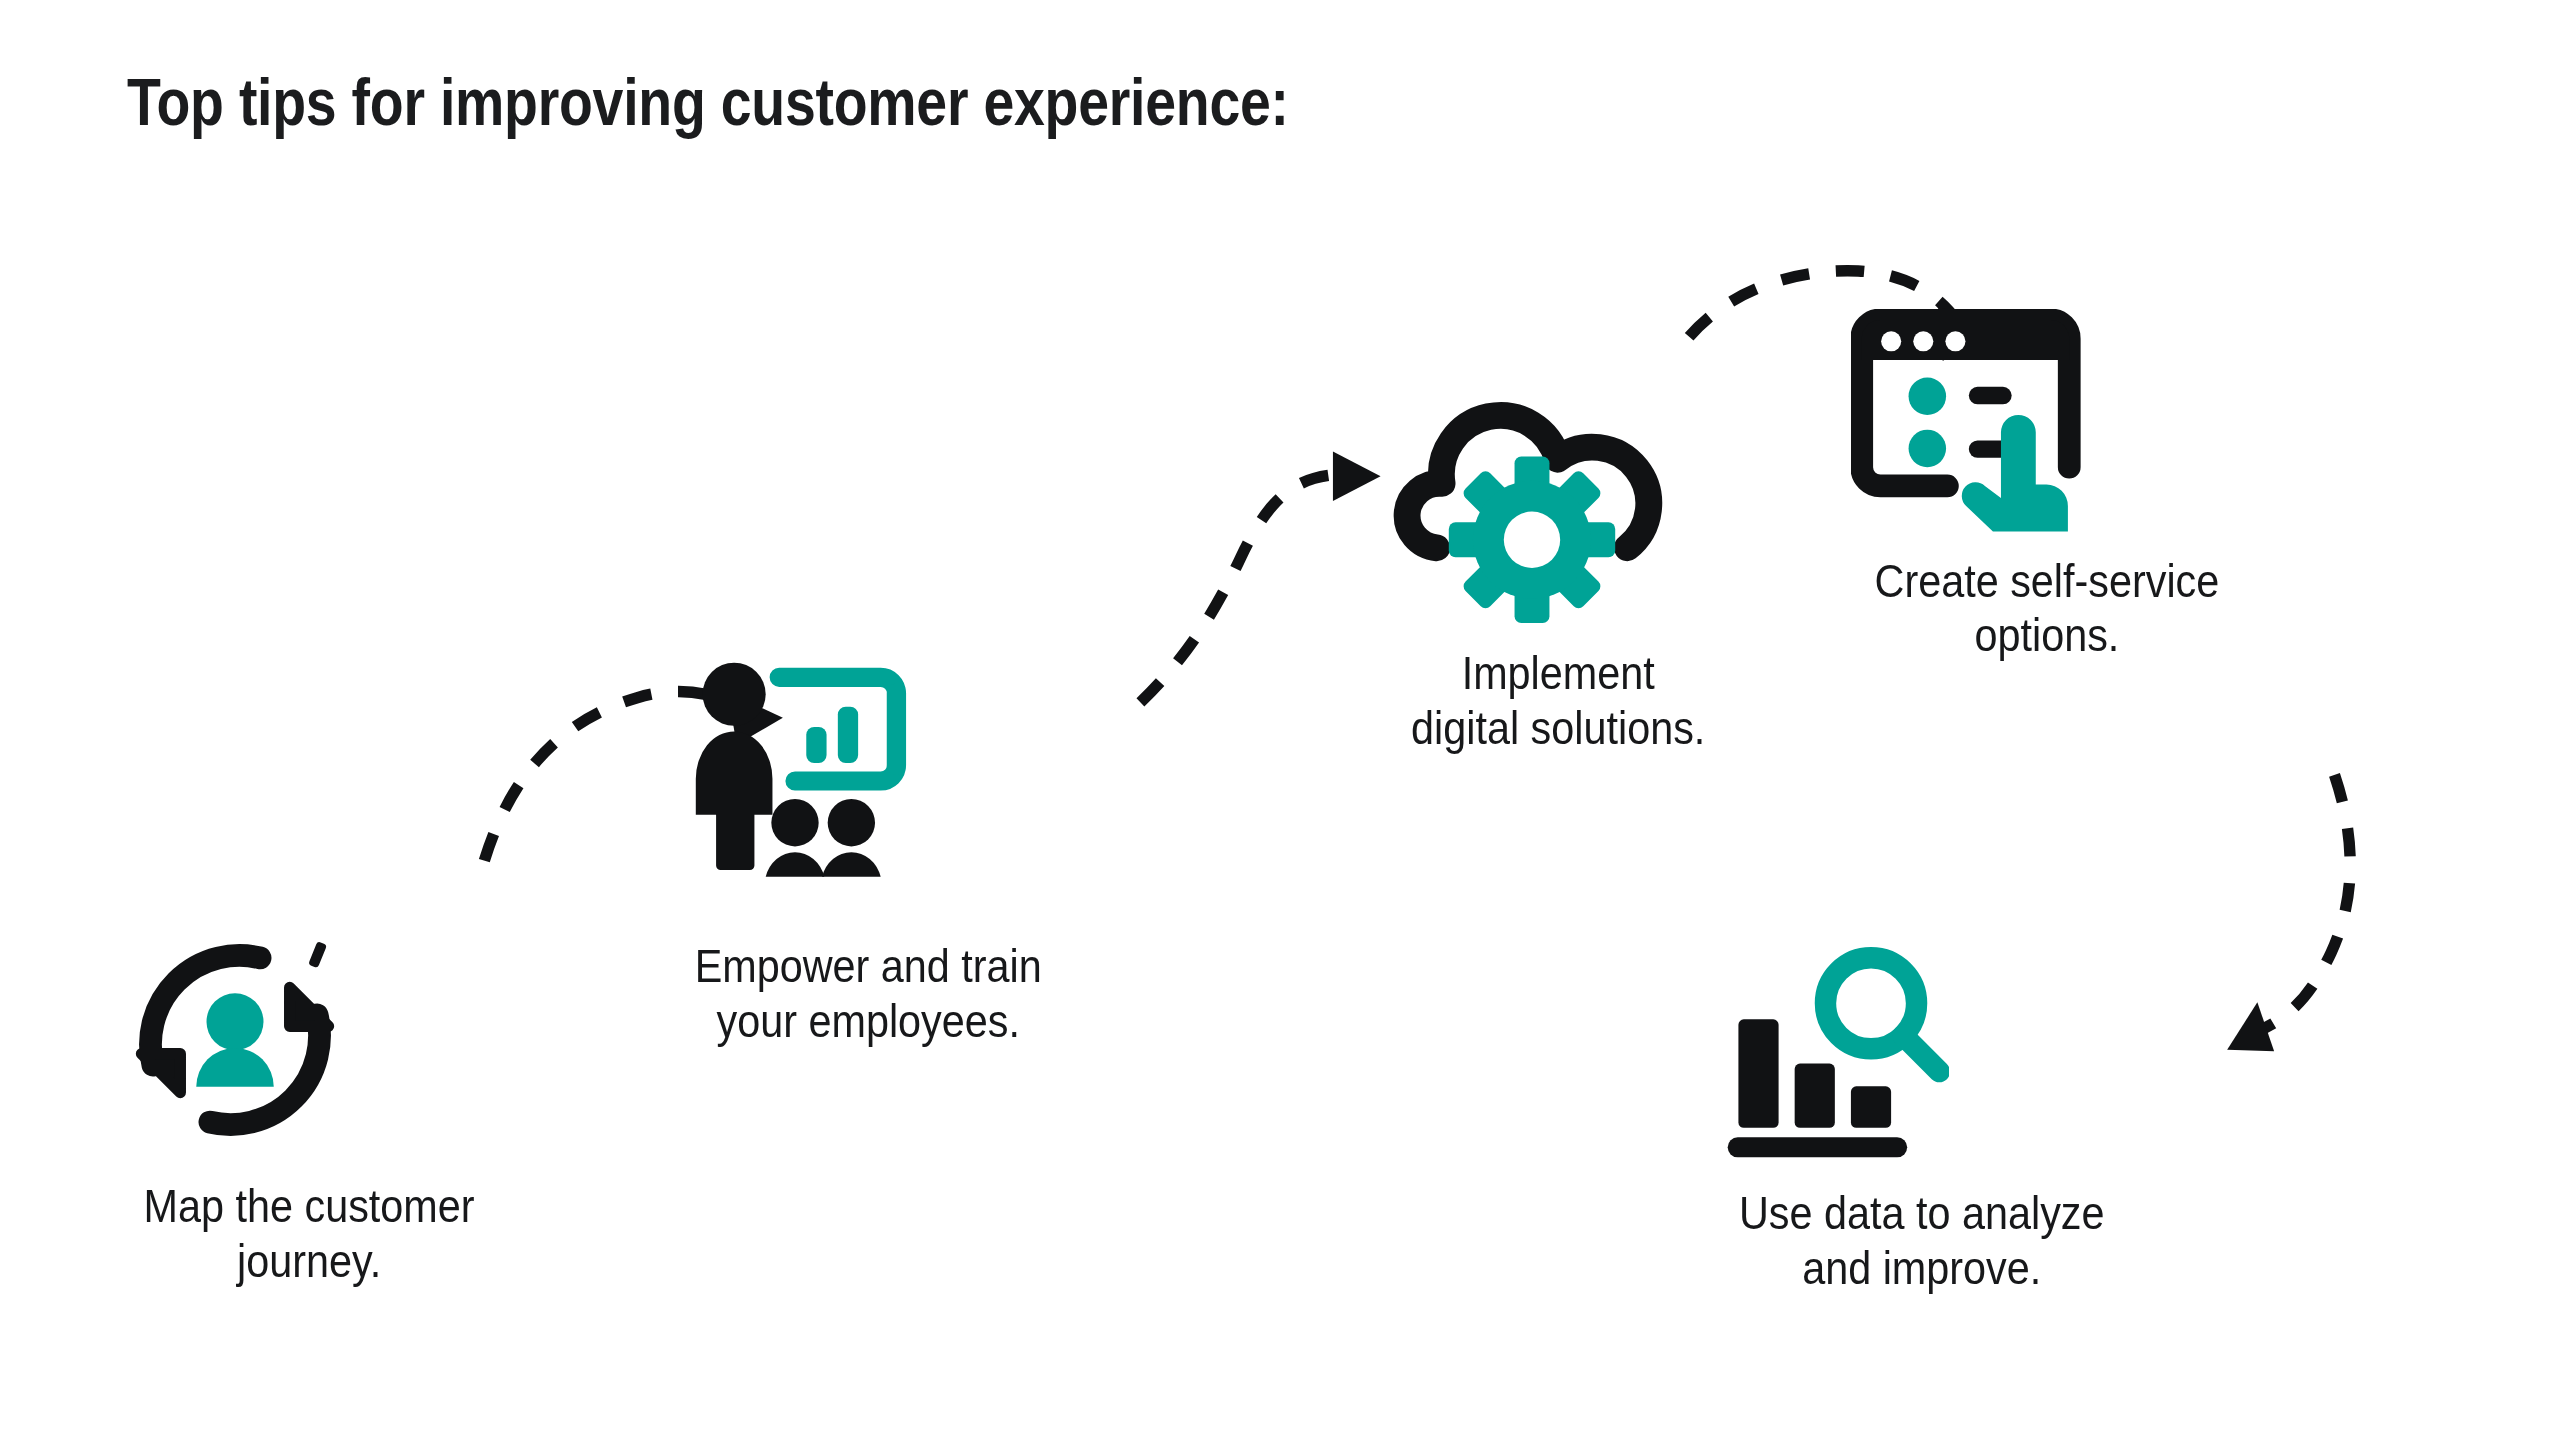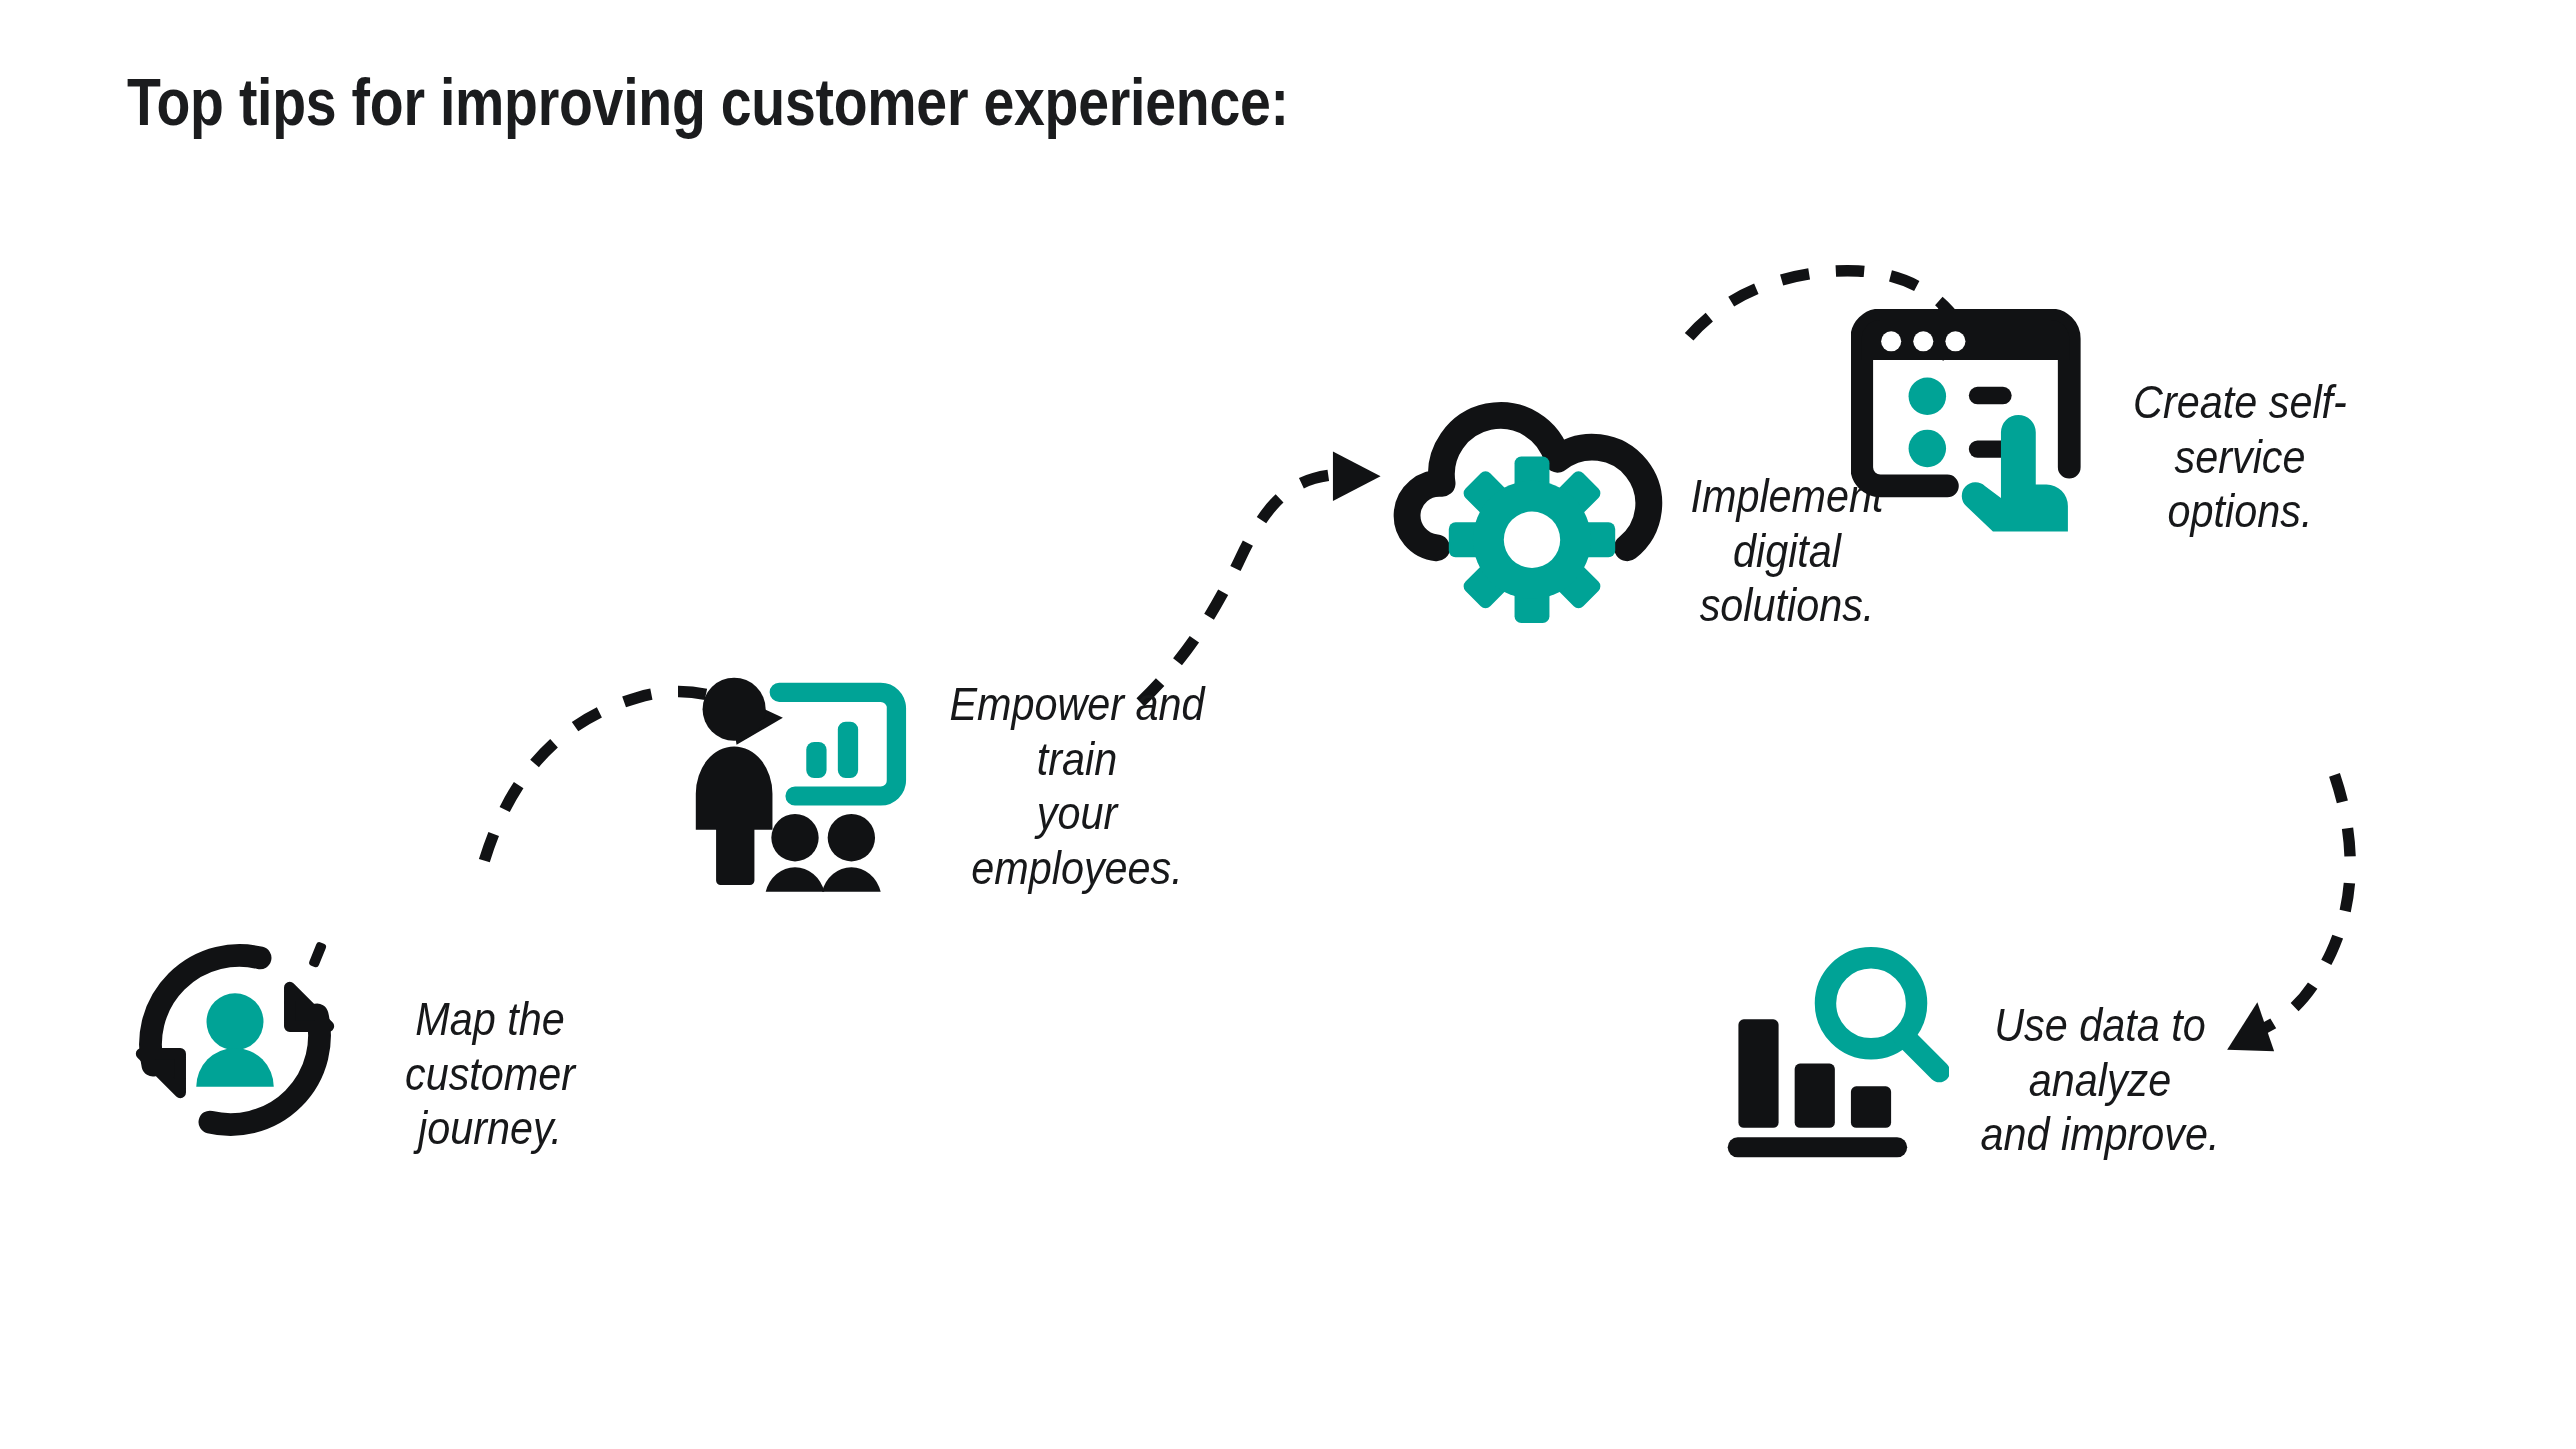--- a/index.html
+++ b/index.html
@@ -28,41 +28,40 @@
     color: #1b1c1e;
     white-space: nowrap;
     transform: scaleX(0.84);
     transform-origin: left center;
   }
 
   
   .step {
     position: absolute;
     display: flex;
-    flex-direction: row;
-    align-items: flex-end;
-    font-style: italic;
+    flex-direction: column;
+    align-items: flex-start;
   }
   .step-icon {
     display: block;
   }
   .step-label {
     margin-top: 17.4px;
     text-align: center;
     font-size: 47px;
     line-height: 1.16;
     font-weight: 400;
     color: #17181a;
     white-space: pre-line;
     transform: scaleX(0.88);
   }
 
   
   #step-1 { left: 121px;  top: 926px; width: 510px; }
-  #step-2 { left: 671px; top: 657px;  width: 564px; }
+  #step-2 { left: 671px; top: 657px;  width: 564px; gap: 39px; }
   #step-3 { left: 1391px; top: 376px;  width: 510px; }
   #step-4 { left: 1851px; top: 309px;  width: 537px; }
   #step-5 { left: 1714px; top: 939px; width: 537px; }
 
   #step-1 .step-label { margin-top: 23px; }
   #step-2 .step-label { margin-top: 20px; }
   #step-3 .step-label { margin-top: 13.4px; }
   #step-4 .step-label { margin-top: 14.8px; }
   #step-5 .step-label { margin-top: 24px; }
 

